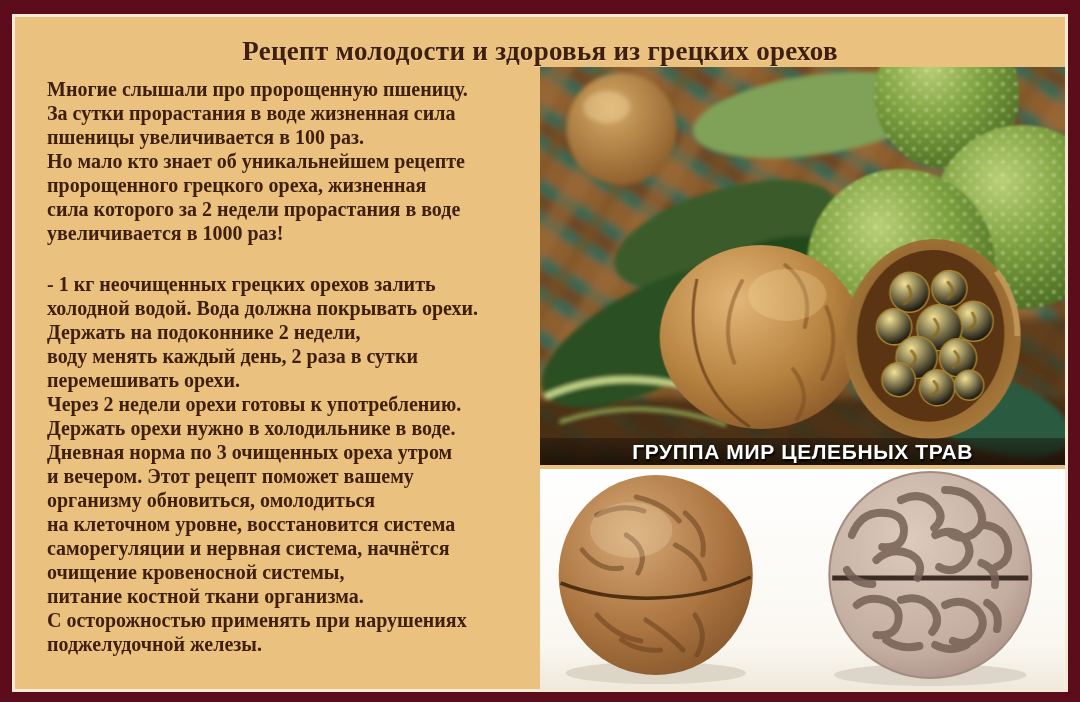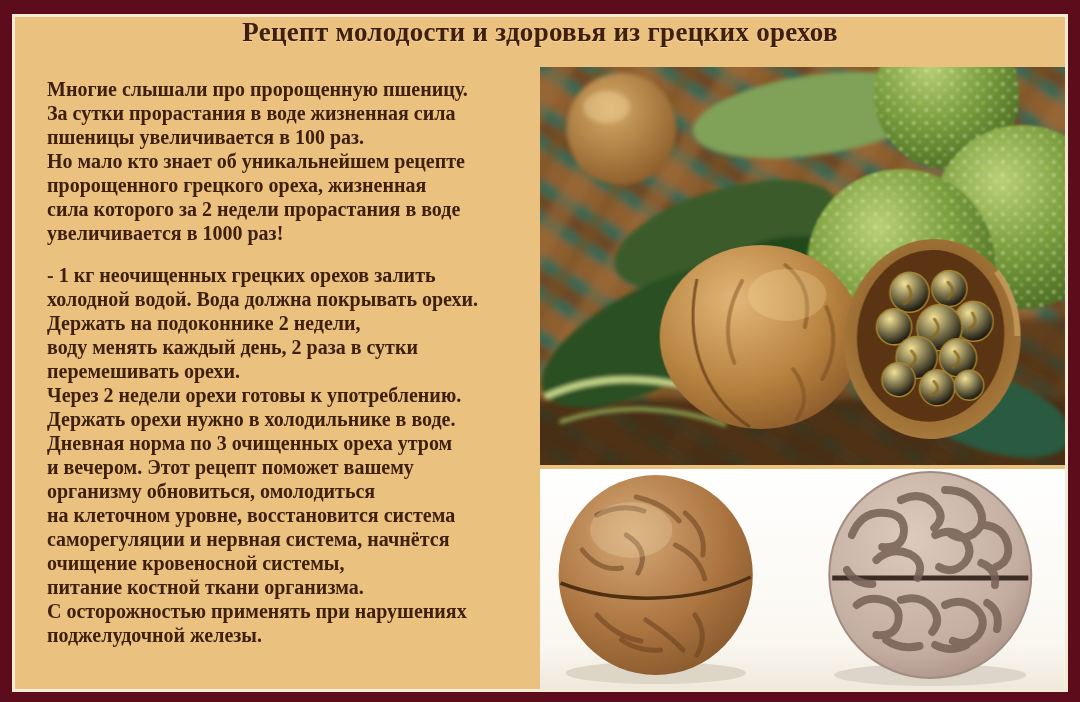--- a/index.html
+++ b/index.html
@@ -13,34 +13,34 @@
   .page{
     position:relative;width:1080px;height:702px;
     background:var(--border);overflow:hidden;
   }
   .panel{
     position:absolute;left:12px;top:14px;width:1050px;height:672px;
     border:3px solid #f5ead6;background:var(--background);
     box-sizing:content-box;overflow:hidden;
   }
   .title-bar{
-    height:50px;display:flex;align-items:flex-start;justify-content:center;
+    height:50px;display:flex;align-items:flex-end;justify-content:center;
   }
   .title-bar span{
     font-weight:bold;font-size:27px;color:var(--text);
     font-family:"Liberation Serif",serif;letter-spacing:.3px;
     text-shadow:0 1px 1px rgba(255,240,210,.45);
   }
   .content{display:flex;height:622px;padding-left:20px;}
   .text-col{
     width:515px;box-sizing:border-box;padding:10px 6px 0 12px;
     color:var(--text);font-weight:bold;font-size:20px;line-height:24px;
   }
   .para{margin:0;white-space:pre-line;}
-  .para + .para{margin-top:18px;}
+  .para + .para{margin-top:27px;}
   .photo-col{width:535px;display:flex;flex-direction:column;}
   .photo-top{position:relative;height:398px;overflow:hidden;background:#55402a;}
   .photo-top svg,.photo-bottom svg{display:block;width:100%;height:100%;}
   .photo-caption{
     position:absolute;left:0;right:0;bottom:0;height:27px;
     display:flex;align-items:center;justify-content:center;
     background:linear-gradient(rgba(28,16,7,.45),rgba(15,9,4,.72));
     font-family:"Liberation Sans",sans-serif;font-weight:bold;
     font-size:21px;letter-spacing:.6px;color:var(--caption-text);
     text-shadow:1px 2px 2px rgba(0,0,0,.95);
@@ -200,20 +200,21 @@
                 <path d="M -30,-50 q 8,10 -2,18"></path>
                 <path d="M 10,-58 q 10,8 2,16"></path>
                 <path d="M 38,-30 q 8,10 -2,16"></path>
                 <path d="M 0,-20 q 10,10 0,18"></path>
                 <path d="M -20,14 q 10,8 0,16"></path>
                 <path d="M 24,10 q 10,8 0,16"></path>
                 <path d="M 6,42 q 10,8 -2,14"></path>
               </g>
             </g>
           </svg>
+          <div class="photo-caption">ГРУППА МИР ЦЕЛЕБНЫХ ТРАВ</div>
         </div>
 
         <div class="photo-gap"></div>
 
         <div class="photo-bottom">
           <svg viewBox="0 0 535 220" preserveAspectRatio="none">
             <defs>
               <linearGradient id="bgW" x1="0" y1="0" x2="0" y2="1">
                 <stop offset="0" stop-color="#ffffff"></stop>
                   <stop offset=".8" stop-color="#faf7f0"></stop>

